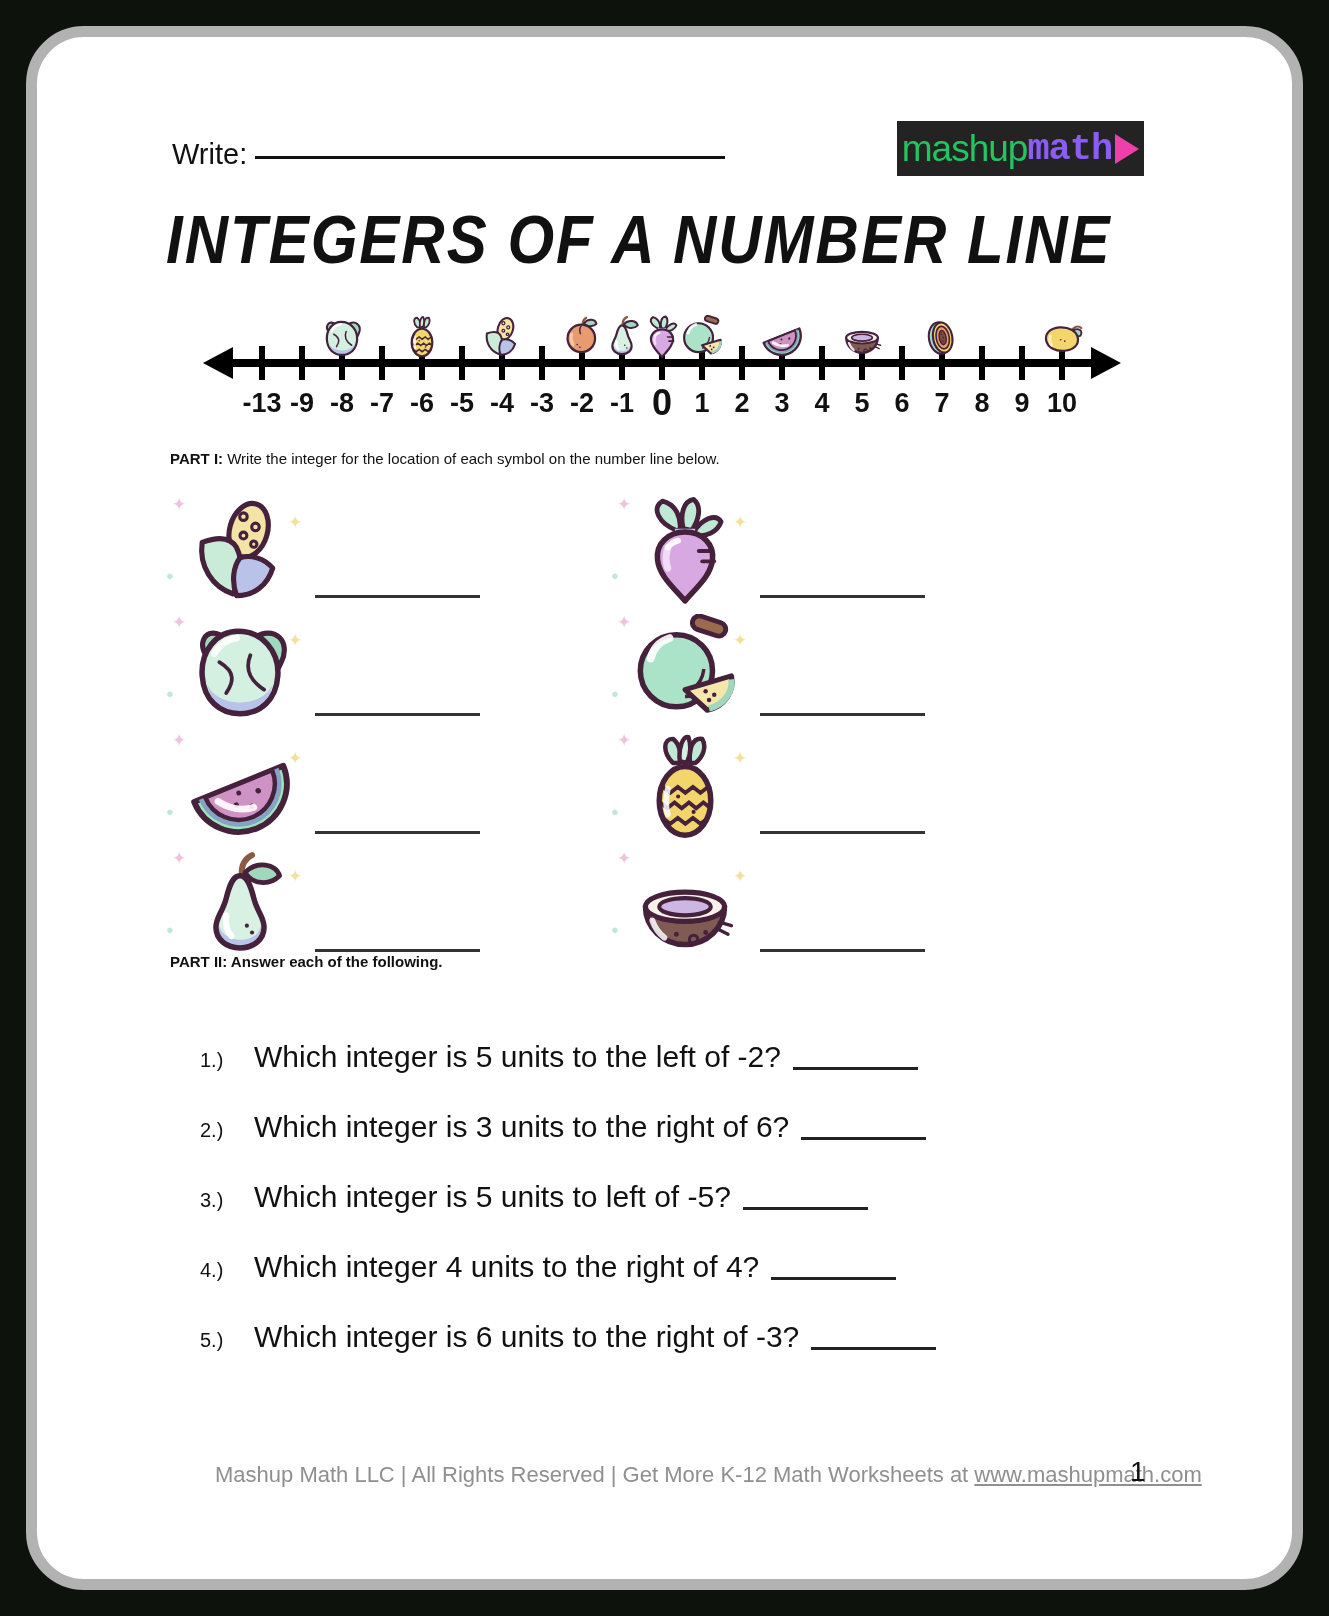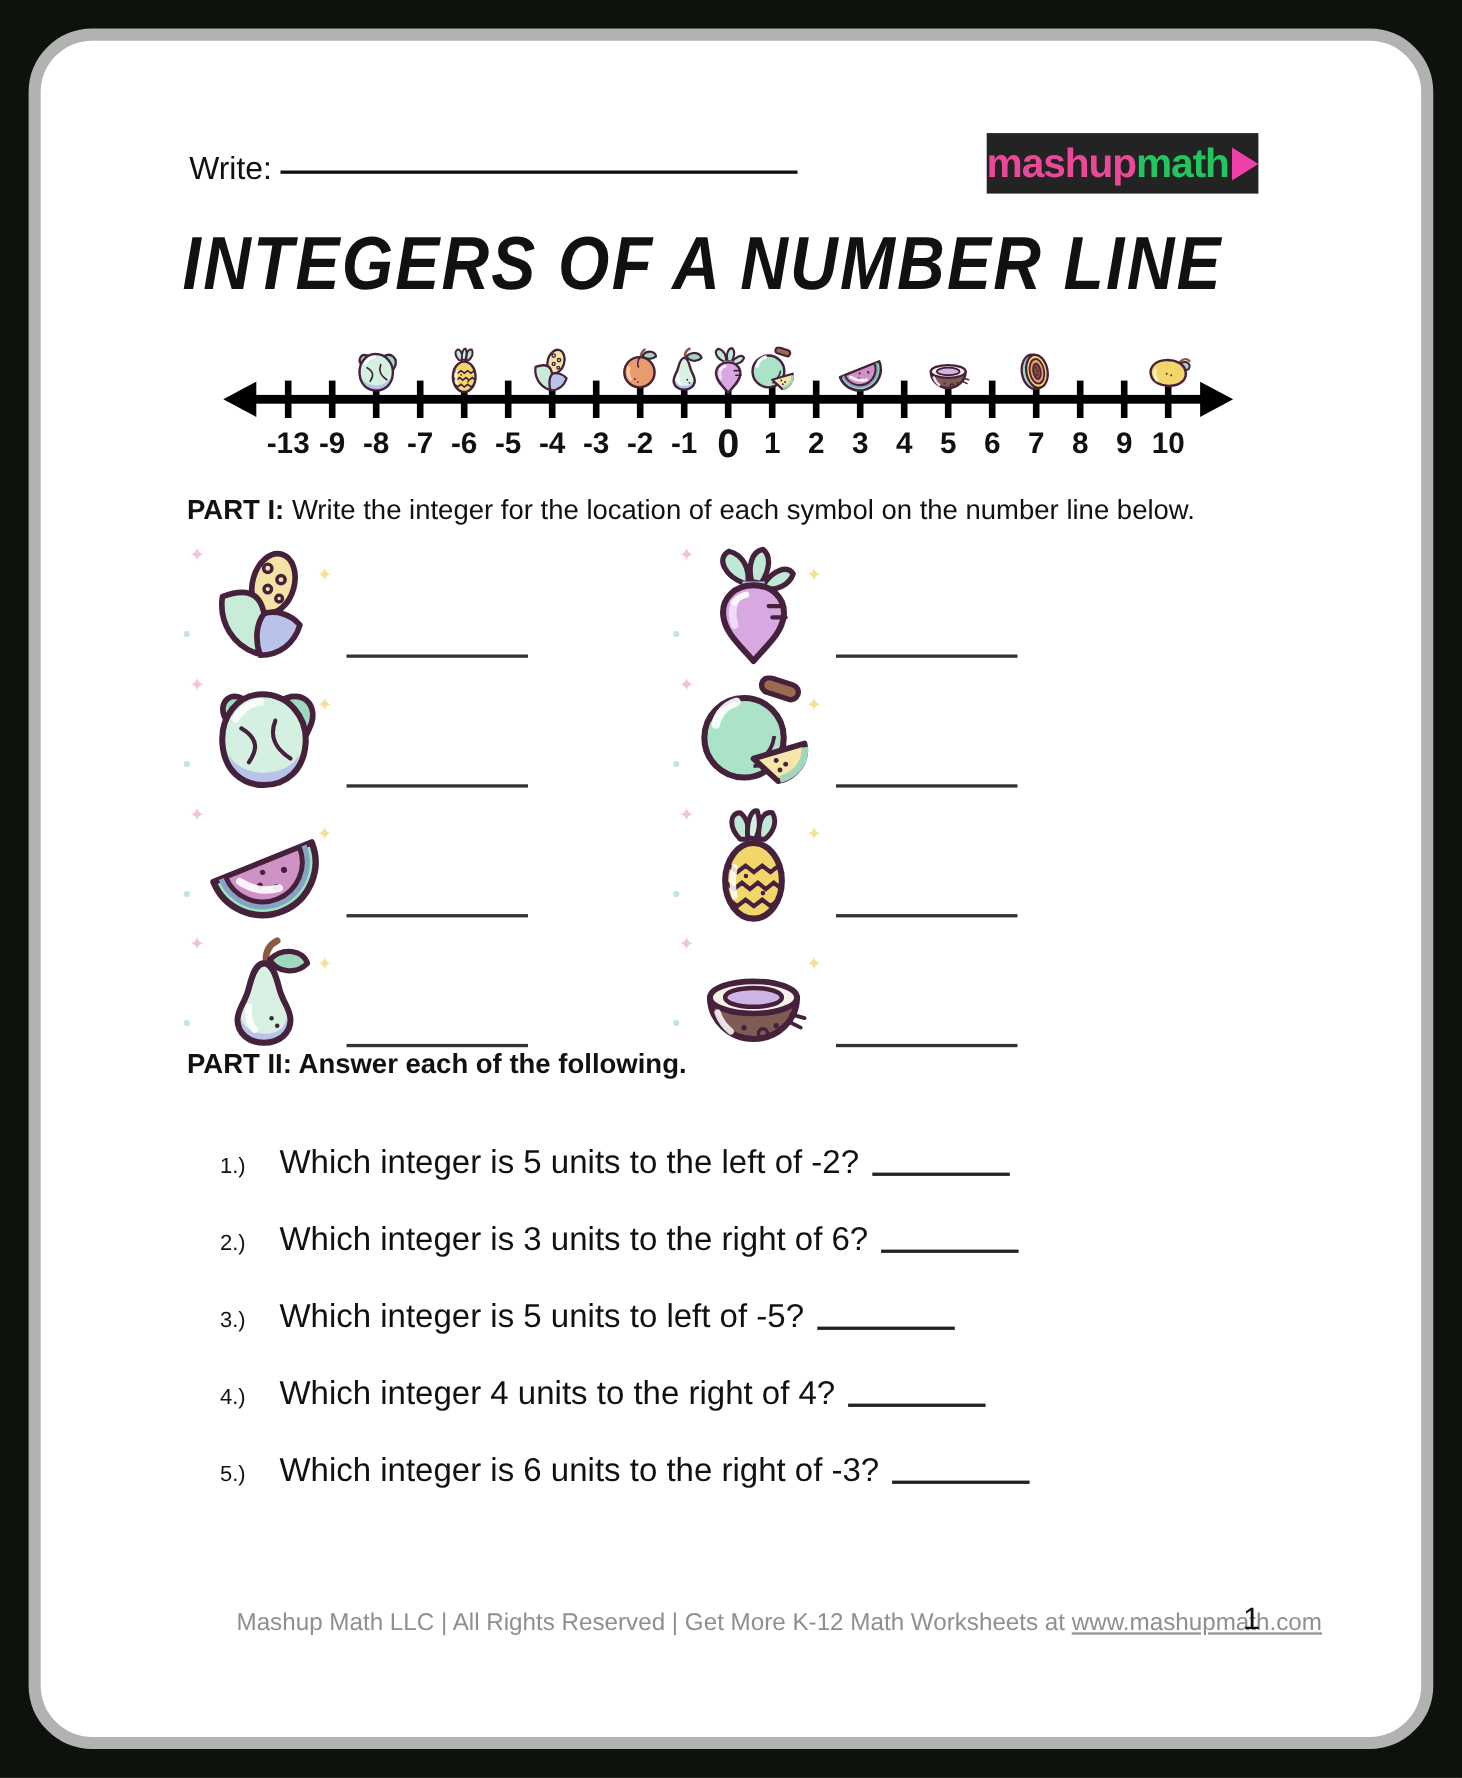--- a/index.html
+++ b/index.html
@@ -5,39 +5,39 @@
   html,body{margin:0;padding:0;background:#0b0f0b;}
   .canvas{position:relative;width:1329px;height:1616px;background:#0d120d;overflow:hidden;
           font-family:"Liberation Sans",sans-serif;color:#111;}
   .sheet{position:absolute;left:26px;top:26px;right:26px;bottom:26px;background:#ffffff;
          border:11px solid #b2b2b2;border-radius:58px;}
   
   .name-row{position:absolute;left:172px;top:138px;font-size:29px;color:#111;}
   .name-line{display:inline-block;width:470px;border-bottom:3px solid #111;transform:translateY(-5px);margin-left:8px;}
   .logo{position:absolute;left:897px;top:121px;width:247px;height:55px;background:#232323;
         display:flex;align-items:center;justify-content:center;}
-  .logo .blue{color:#ec4899;font-weight:bold;font-size:37px;letter-spacing:-1px;}
-  .logo .green{color:#22c55e;font-weight:bold;font-size:37px;letter-spacing:-1px;}
+  .logo .blue{color:#22c55e;font-weight:normal;font-size:37px;letter-spacing:-1px;}
+  .logo .green{color:#8b5cf6;font-weight:bold;font-size:37px;letter-spacing:-1px;font-family:Liberation Mono, monospace;}
   .logo .tri{width:0;height:0;border-left:24px solid #ef3fa8;border-top:15px solid transparent;
              border-bottom:15px solid transparent;margin-left:3px;}
   .title{position:absolute;left:166px;top:200px;font-size:60px;font-weight:bold;font-style:italic;
          letter-spacing:2px;transform:scaleY(1.14);transform-origin:left top;white-space:nowrap;}
   
   .numberline{position:absolute;left:198px;top:298px;width:930px;height:130px;}
   .nl-bar{position:absolute;left:28px;top:61px;width:868px;height:8px;background:#000;}
   .nl-arrow-left{position:absolute;left:5px;top:49px;width:0;height:0;
      border-right:30px solid #000;border-top:16px solid transparent;border-bottom:16px solid transparent;}
   .nl-arrow-right{position:absolute;left:893px;top:49px;width:0;height:0;
      border-left:30px solid #000;border-top:16px solid transparent;border-bottom:16px solid transparent;}
   .tick{position:absolute;top:48px;width:6px;height:34px;background:#000;}
   .tick-label{position:absolute;top:90px;width:60px;text-align:center;font-size:27px;font-weight:bold;}
   .tick-label.zero{font-size:36px;top:84px;}
   .nl-icon{position:absolute;top:17px;width:44px;height:44px;}
   
-  .p-heading{position:absolute;font-size:25px;}
+  .p-heading{position:absolute;font-size:15px;}
   .p-heading b{font-weight:bold;}
   .p1-col{position:absolute;top:488px;}
   .p1-row{display:flex;align-items:flex-end;height:118px;}
   .p1-iconwrap{width:140px;height:118px;position:relative;display:flex;align-items:flex-end;justify-content:center;}
   .p1-iconwrap svg{width:110px;height:110px;}
   .p1-blank{width:165px;border-bottom:3px solid #333;margin:0 0 8px 5px;}
   .sp{position:absolute;font-size:17px;line-height:1;}
   .sp1{left:2px;top:8px;color:#efc2de;}
   .sp2{left:118px;top:26px;color:#f3e09a;}
   .sp3{left:-4px;bottom:24px;color:#bfe9d5;font-size:13px;}

